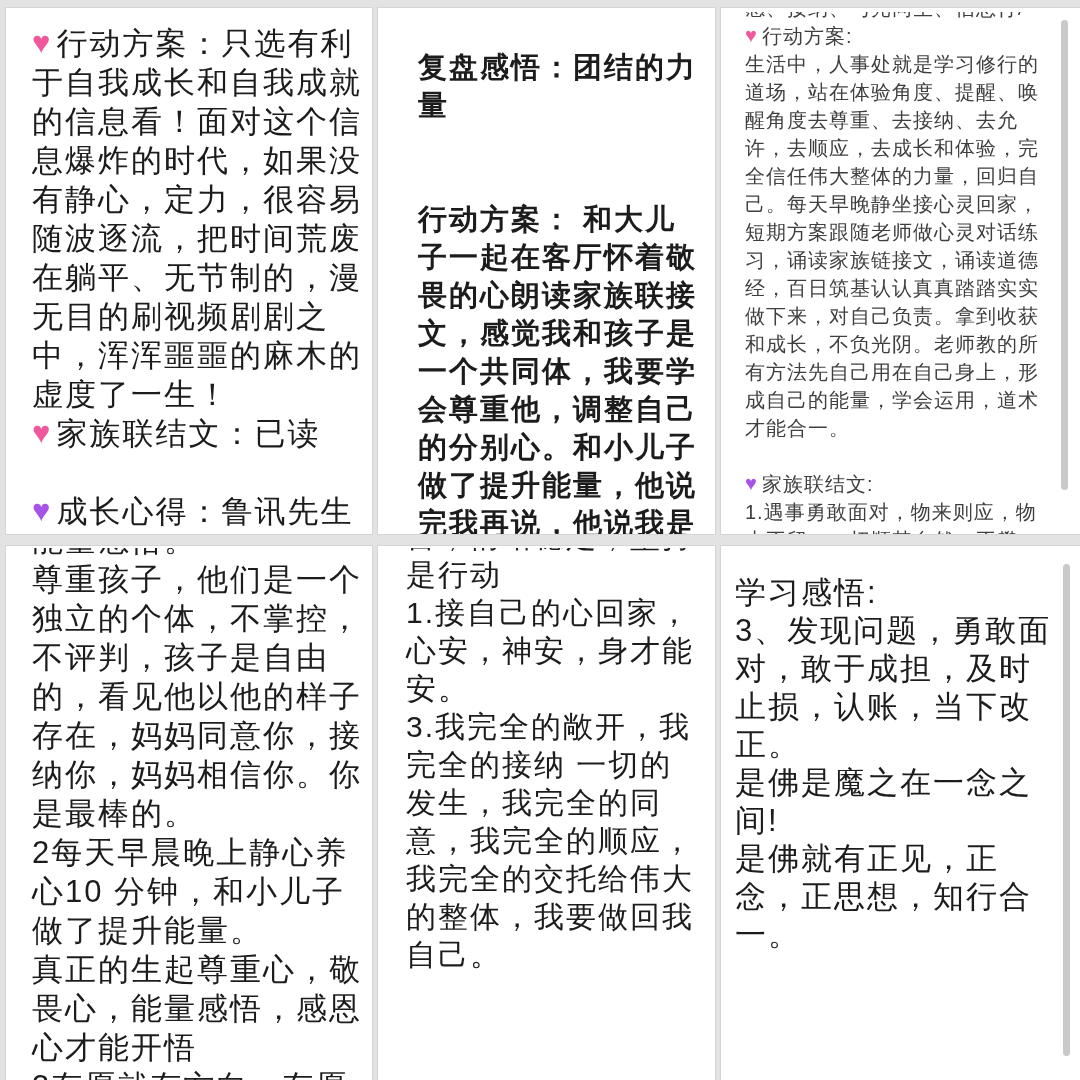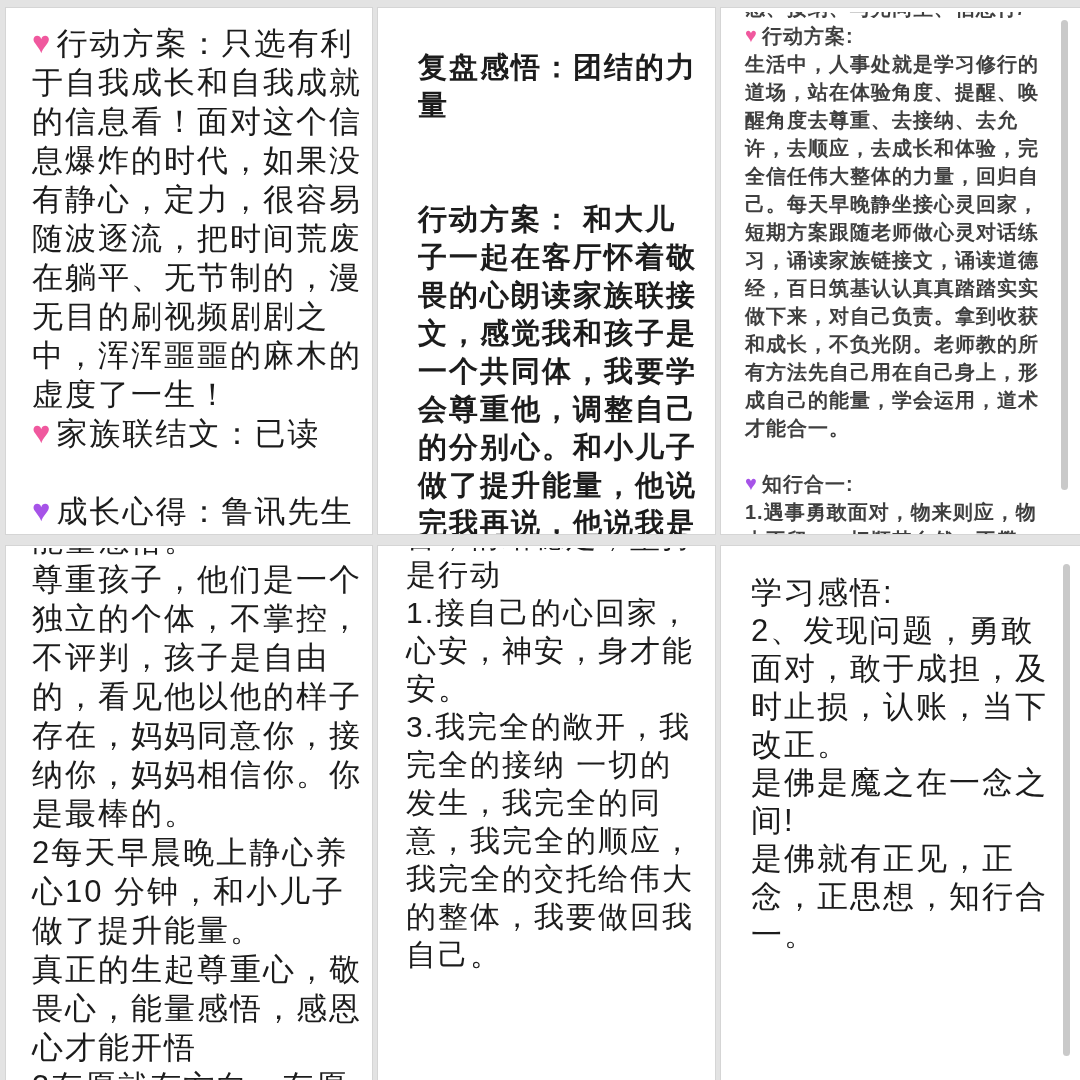--- a/index.html
+++ b/index.html
@@ -26,25 +26,25 @@
   }
   .line{font-size:var(--fs);line-height:var(--lh);letter-spacing:2px;}
   .line .inner{display:block;}
   .blank{height:var(--lh);}
   .clip-top{overflow:hidden;}
   .clip-top .inner{margin-top:var(--clip);}
   .heart{display:inline-block;margin-right:4px;transform:translateY(-1px);}
   
   .c0{--fs:31px;--lh:39px;--clip:-26px;padding:16px 10px 0 26px;font-weight:500;}
   .c1{--fs:29px;--lh:38px;--clip:-26px;padding:40px 18px 0 40px;font-weight:700;}
-  .c2{--fs:20px;--lh:28px;--clip:-18px;padding:4px 34px 0 24px;color:#3f3f3f;letter-spacing:1px;font-weight:700;}
+  .c2{--fs:20px;--lh:28px;--clip:-18px;padding:4px 34px 0 24px;color:#3f3f3f;letter-spacing:1px;font-weight:400;}
   .c2 .line{letter-spacing:1px;}
   .c3{--fs:31px;--lh:39px;--clip:-27px;padding:2px 10px 8px 26px;font-weight:500;}
   .c4{--fs:30px;--lh:38px;--clip:-30px;padding:2px 14px 0 28px;font-weight:500;}
-  .c5{--fs:31px;--lh:38px;--clip:-26px;padding:28px 24px 0 30px;font-weight:500;}
+  .c5{--fs:31px;--lh:38px;--clip:-26px;padding:28px 24px 0 14px;font-weight:500;}
   .scrollbar{
     position:absolute;
     width:7px;border-radius:4px;
     background:#c9c9c9;
   }
   .sb-c2{right:12px;top:12px;height:470px;}
   .sb-c5{right:10px;top:18px;height:492px;}
 </style>
 </head>
 <body>
@@ -78,21 +78,21 @@
         <span class="inner"><span>感、接纳、与光同尘、信息行/</span></span>
       </div>
       <div class="line">
         <span class="inner"><span class="heart" style="color: rgb(240, 88, 158);">♥</span><span>行动方案:</span></span>
       </div>
       <div class="line">
         <span class="inner"><span>生活中，人事处就是学习修行的道场，站在体验角度、提醒、唤醒角度去尊重、去接纳、去允许，去顺应，去成长和体验，完全信任伟大整体的力量，回归自己。每天早晚静坐接心灵回家，短期方案跟随老师做心灵对话练习，诵读家族链接文，诵读道德经，百日筑基认认真真踏踏实实做下来，对自己负责。拿到收获和成长，不负光阴。老师教的所有方法先自己用在自己身上，形成自己的能量，学会运用，道术才能合一。</span></span>
       </div>
       <div class="blank"></div>
       <div class="line">
-        <span class="inner"><span class="heart" style="color: rgb(166, 83, 232);">♥</span><span>知行合一:</span></span>
+        <span class="inner"><span class="heart" style="color: rgb(166, 83, 232);">♥</span><span>家族联结文:</span></span>
       </div>
       <div class="line">
         <span class="inner"><span>1.遇事勇敢面对，物来则应，物去不留。一切顺其自然，不攀缘，不强求，守住自己的能量边界，站在自己的序位尽人事听天命，尊重任何人的命运和每个人的成长</span></span>
       </div>
     </section>
   <section class="card c3">
       <div class="line clip-top">
         <span class="inner"><span>能量感悟。</span></span>
       </div>
       <div class="line">
@@ -118,21 +118,21 @@
       <div class="line">
         <span class="inner"><span>3.我完全的敞开，我完全的接纳 一切的发生，我完全的同意，我完全的顺应，我完全的交托给伟大的整体，我要做回我自己。</span></span>
       </div>
     </section>
   <section class="card c5">
     <div class="scrollbar sb-c5"></div>
   <div class="line">
         <span class="inner"><span>学习感悟:</span></span>
       </div>
       <div class="line">
-        <span class="inner"><span>2、发现问题，勇敢面对，敢于成担，及时止损，认账，当下改正。</span></span>
+        <span class="inner"><span>3、发现问题，勇敢面对，敢于成担，及时止损，认账，当下改正。</span></span>
       </div>
       <div class="line">
         <span class="inner"><span>是佛是魔之在一念之间!</span></span>
       </div>
       <div class="line">
         <span class="inner"><span>是佛就有正见，正念，正思想，知行合一。</span></span>
       </div>
     </section>
 </div>
 

